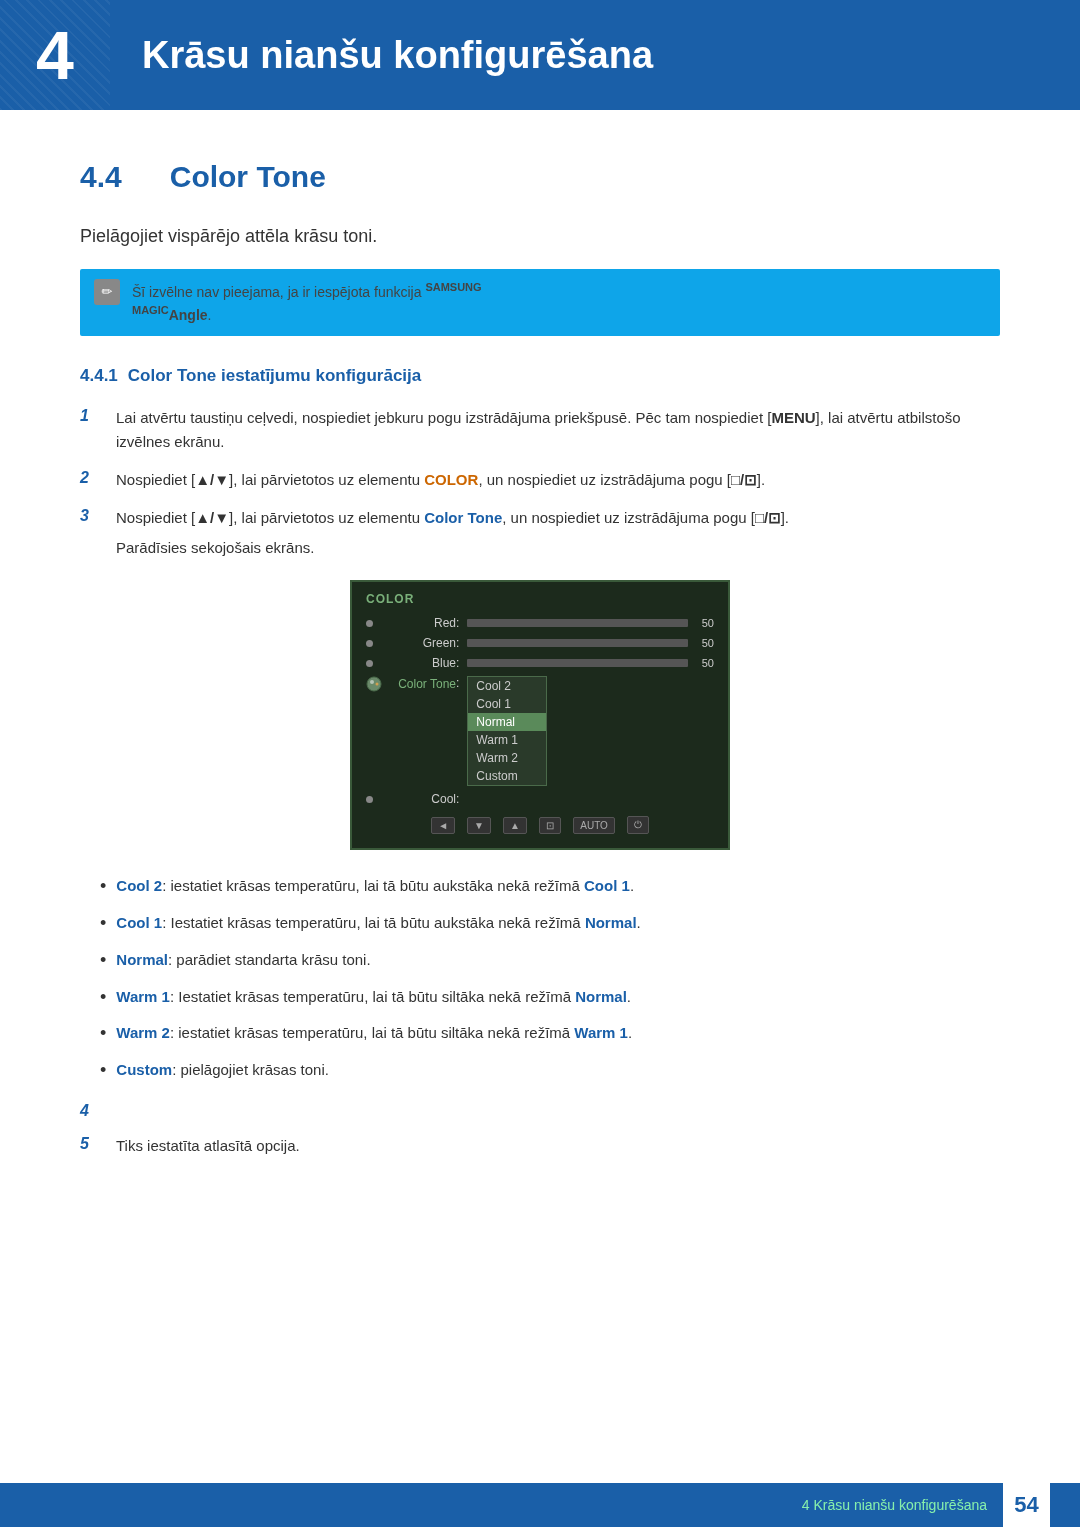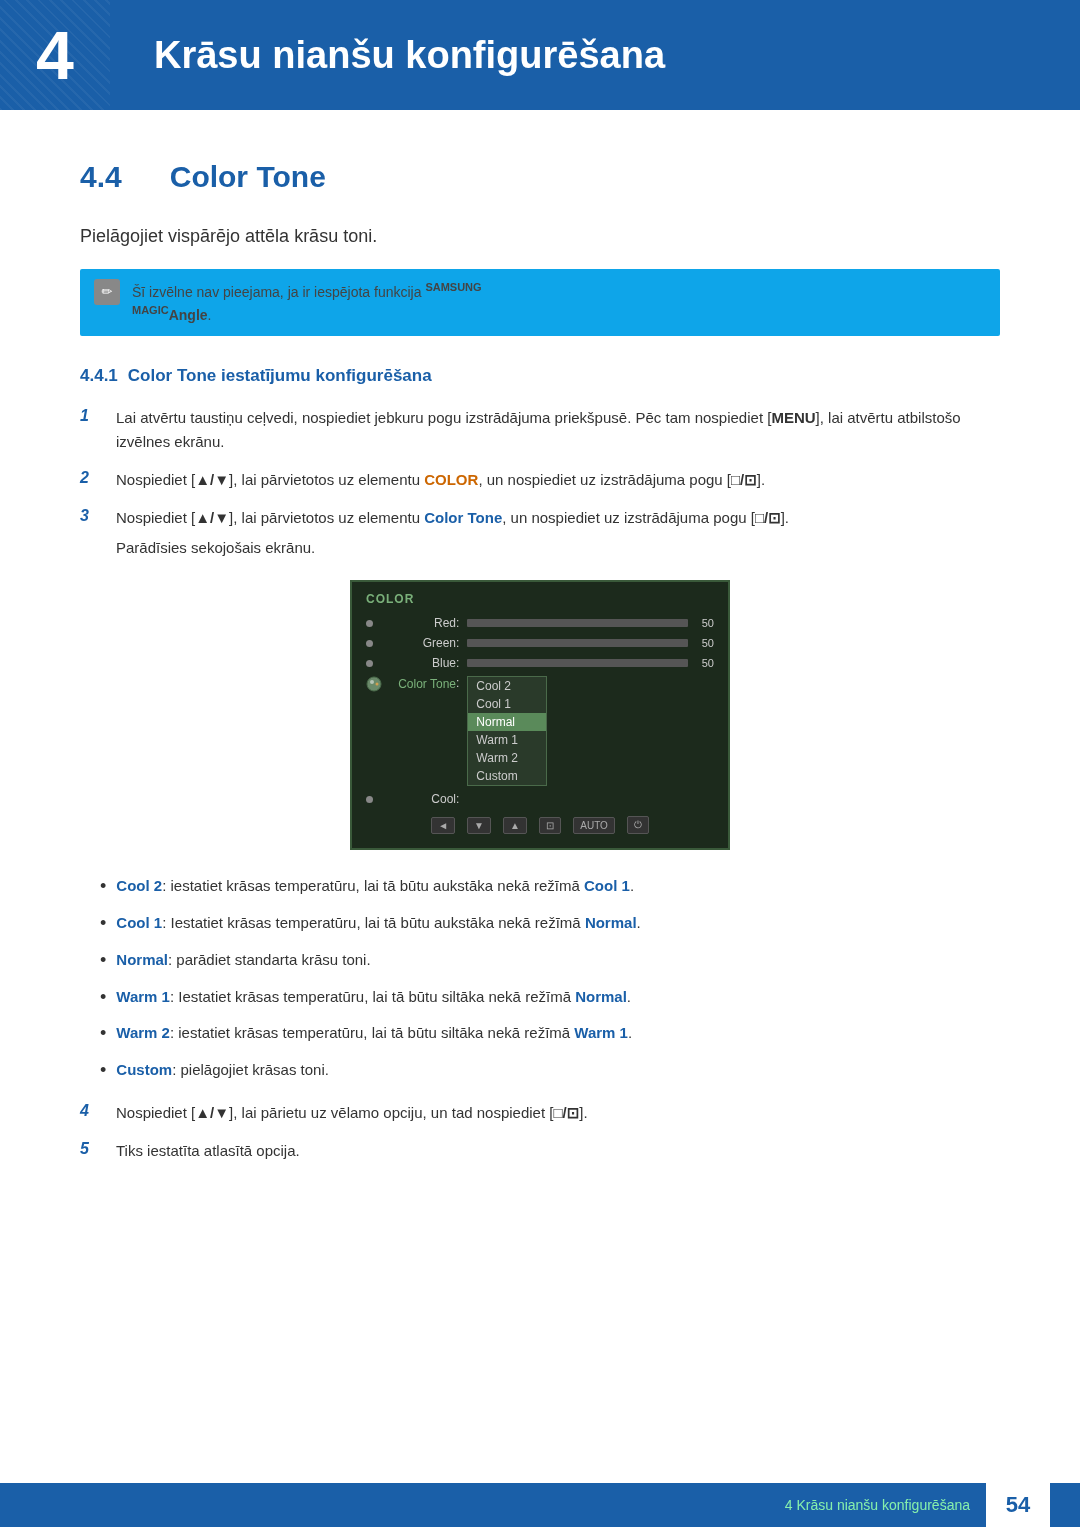--- a/index.html
+++ b/index.html
@@ -46,21 +46,21 @@
       color: #fff;
       font-size: 68px;
       font-weight: bold;
       line-height: 1;
       z-index: 1;
     }
     .chapter-title {
       color: #fff;
       font-size: 38px;
       font-weight: bold;
-      margin-left: 44px;
+      margin-left: 32px;
     }
 
     
     .main-content {
       padding: 50px 80px 80px 80px;
     }
 
     
     .section-heading {
       display: flex;
@@ -336,21 +336,21 @@
     .footer-text {
       color: #86efac;
       font-size: 14px;
       margin-right: 16px;
     }
     .footer-page-num {
       background: #fff;
       color: #1a5fa8;
       font-size: 22px;
       font-weight: bold;
-      width: 64px;
+      width: 47px;
       height: 44px;
       display: flex;
       align-items: center;
       justify-content: center;
     }
   </style>
 </head>
 <body>
 
 <div class="header-banner">
@@ -371,21 +371,21 @@
 
   <div class="note-box">
     <div class="note-icon"></div>
     <span class="note-text">
       <span>Šī izvēlne nav pieejama, ja ir iespējota funkcija </span><span class="samsung-magic"><span>SAMSUNG</span><br><span>MAGIC</span></span><span class="brand-angle">Angle</span><span>.</span>
     </span>
   </div>
 
   <div class="subsection-heading">
     <span class="subsection-number">4.4.1</span>
-    <span class="subsection-title">Color Tone iestatījumu konfigurēšana</span>
+    <span class="subsection-title">Color Tone iestatījumu konfigurācija</span>
   </div>
 
   <ul class="steps-list">
 
     <li class="step-item">
       <span class="step-number">1</span>
       <span class="step-text">
         Lai atvērtu taustiņu ceļvedi, nospiediet jebkuru pogu izstrādājuma priekšpusē. Pēc tam nospiediet [<strong>MENU</strong>], lai atvērtu atbilstošo izvēlnes ekrānu.
       </span>
     </li>
@@ -397,21 +397,21 @@
       </span>
     </li>
 
     <li class="step-item">
       <span class="step-number">3</span>
       <div>
         <span class="step-text">
           Nospiediet [<strong>▲/▼</strong>], lai pārvietotos uz elementu <span class="bold-blue">Color Tone</span>, un nospiediet uz izstrādājuma pogu [<strong>□/⊡</strong>].
         </span>
         <br>
-        <span class="step-text" style="display:block; margin-top:6px;">Parādīsies sekojošais ekrānu.</span>
+        <span class="step-text" style="display:block; margin-top:6px;">Parādīsies sekojošais ekrāns.</span>
       </div>
     </li>
 
   </ul>
 
   <div class="screen-preview-container">
     <div class="screen-preview">
       <div class="screen-title">COLOR</div>
 
       <div class="menu-rows">
@@ -537,23 +537,20 @@
       <span class="bullet-dot">•</span>
       <span>
         <span class="bold-term">Custom</span>: pielāgojiet krāsas toni.
       </span>
     </li>
 
   </ul>
 
   <div class="step-item" style="margin-bottom:14px;">
     <span class="step-number">4</span>
-    <span class="step-text">
-      Nospiediet [<strong>▲/▼</strong>], lai pārietu uz vēlamo opciju, un tad nospiediet [<strong>□/⊡</strong>].
-    </span>
   </div>
 
   <div class="step-item">
     <span class="step-number">5</span>
     <span class="step-text">
       Tiks iestatīta atlasītā opcija.
     </span>
   </div>
 
 </div>

